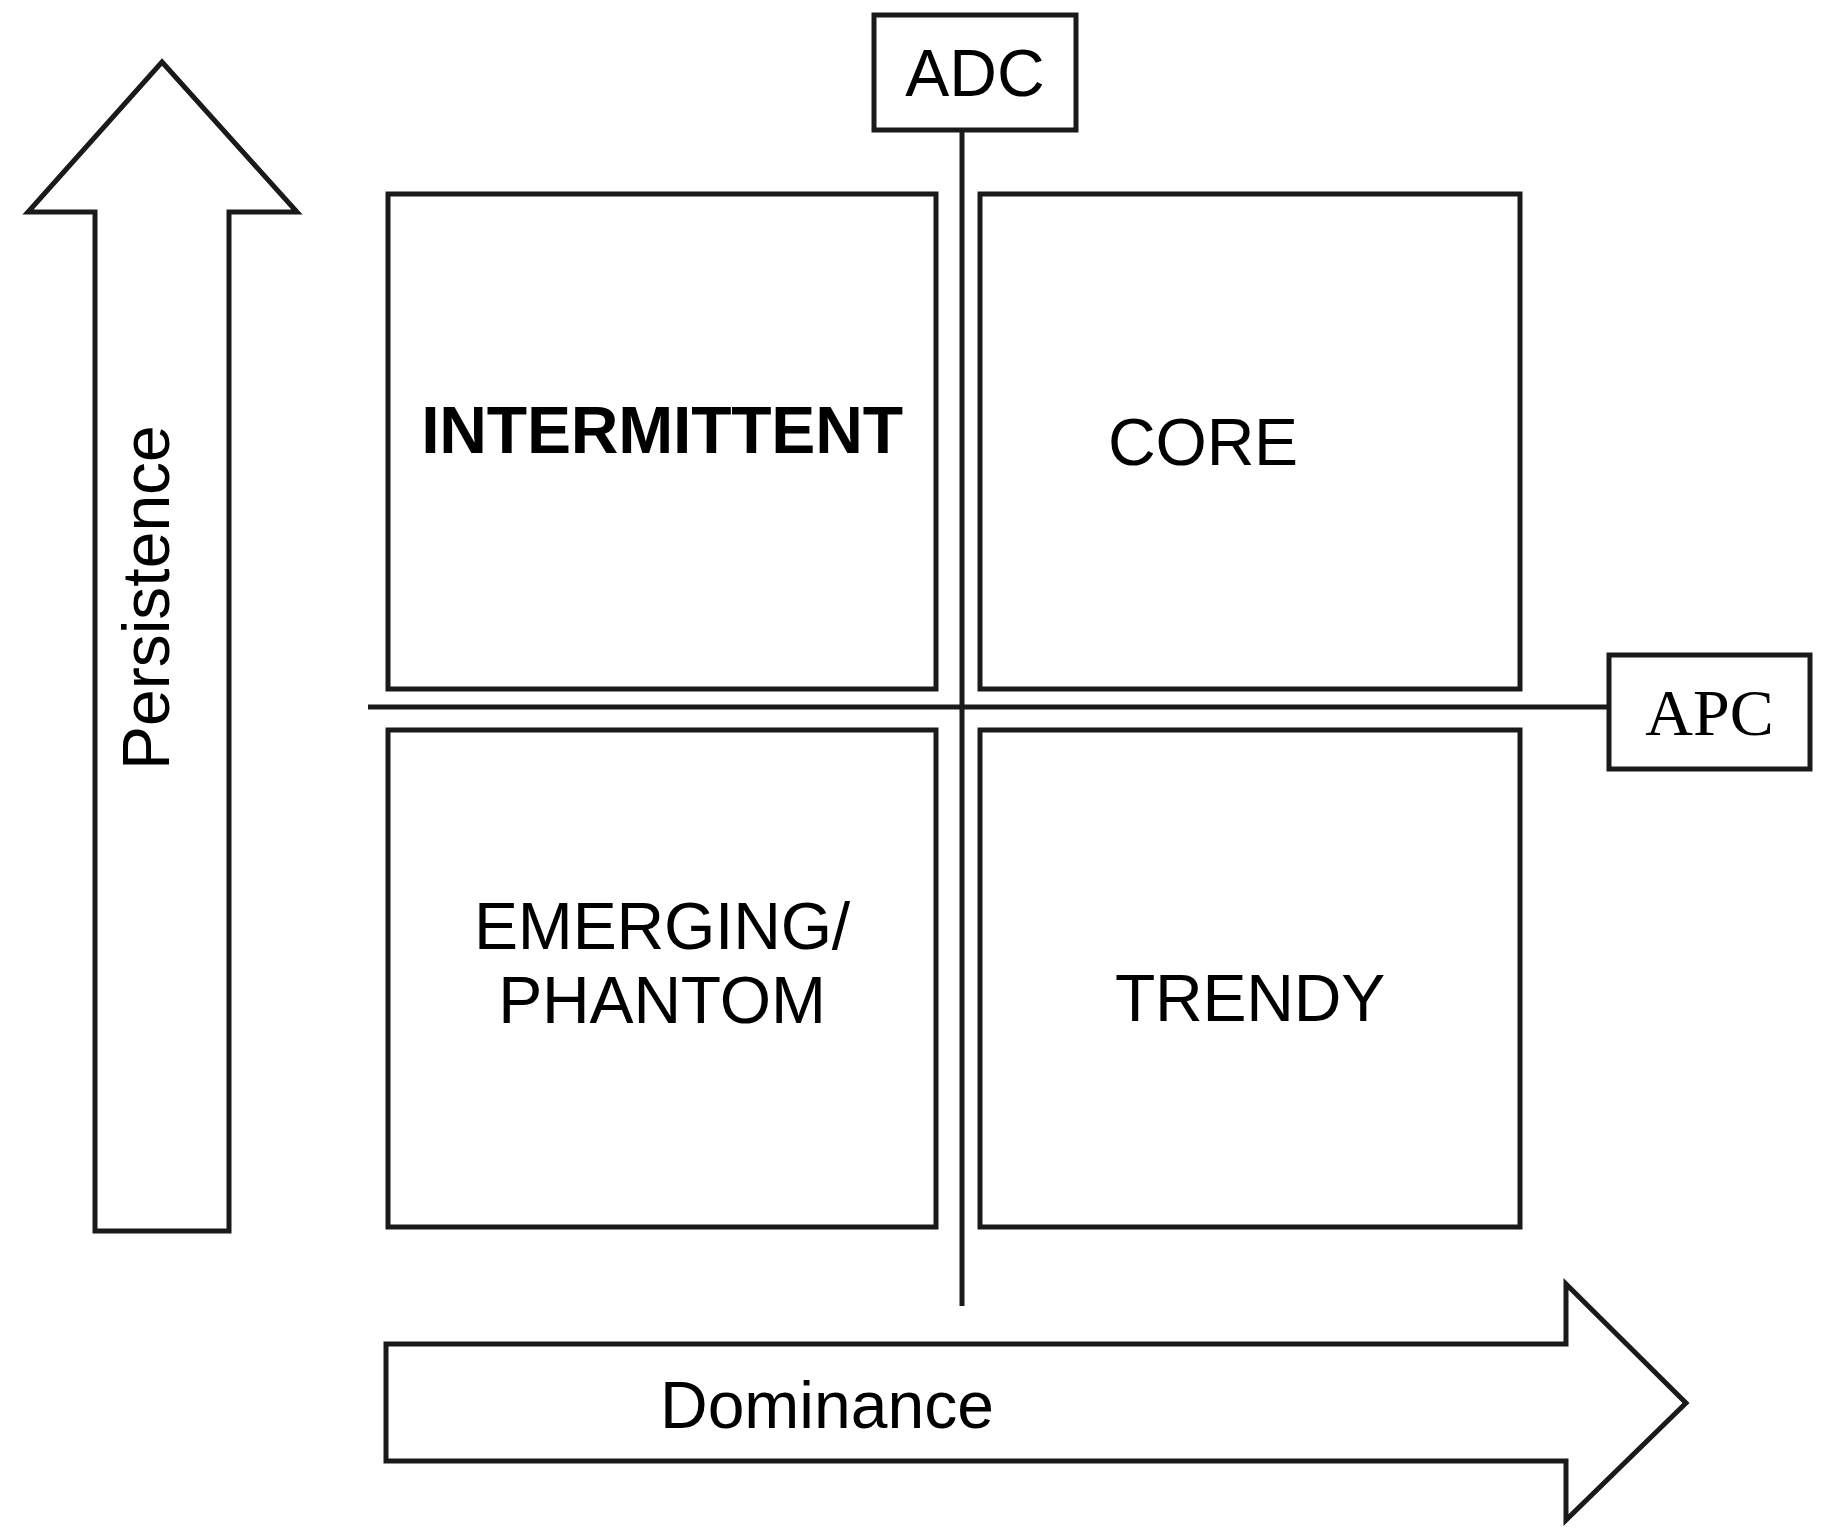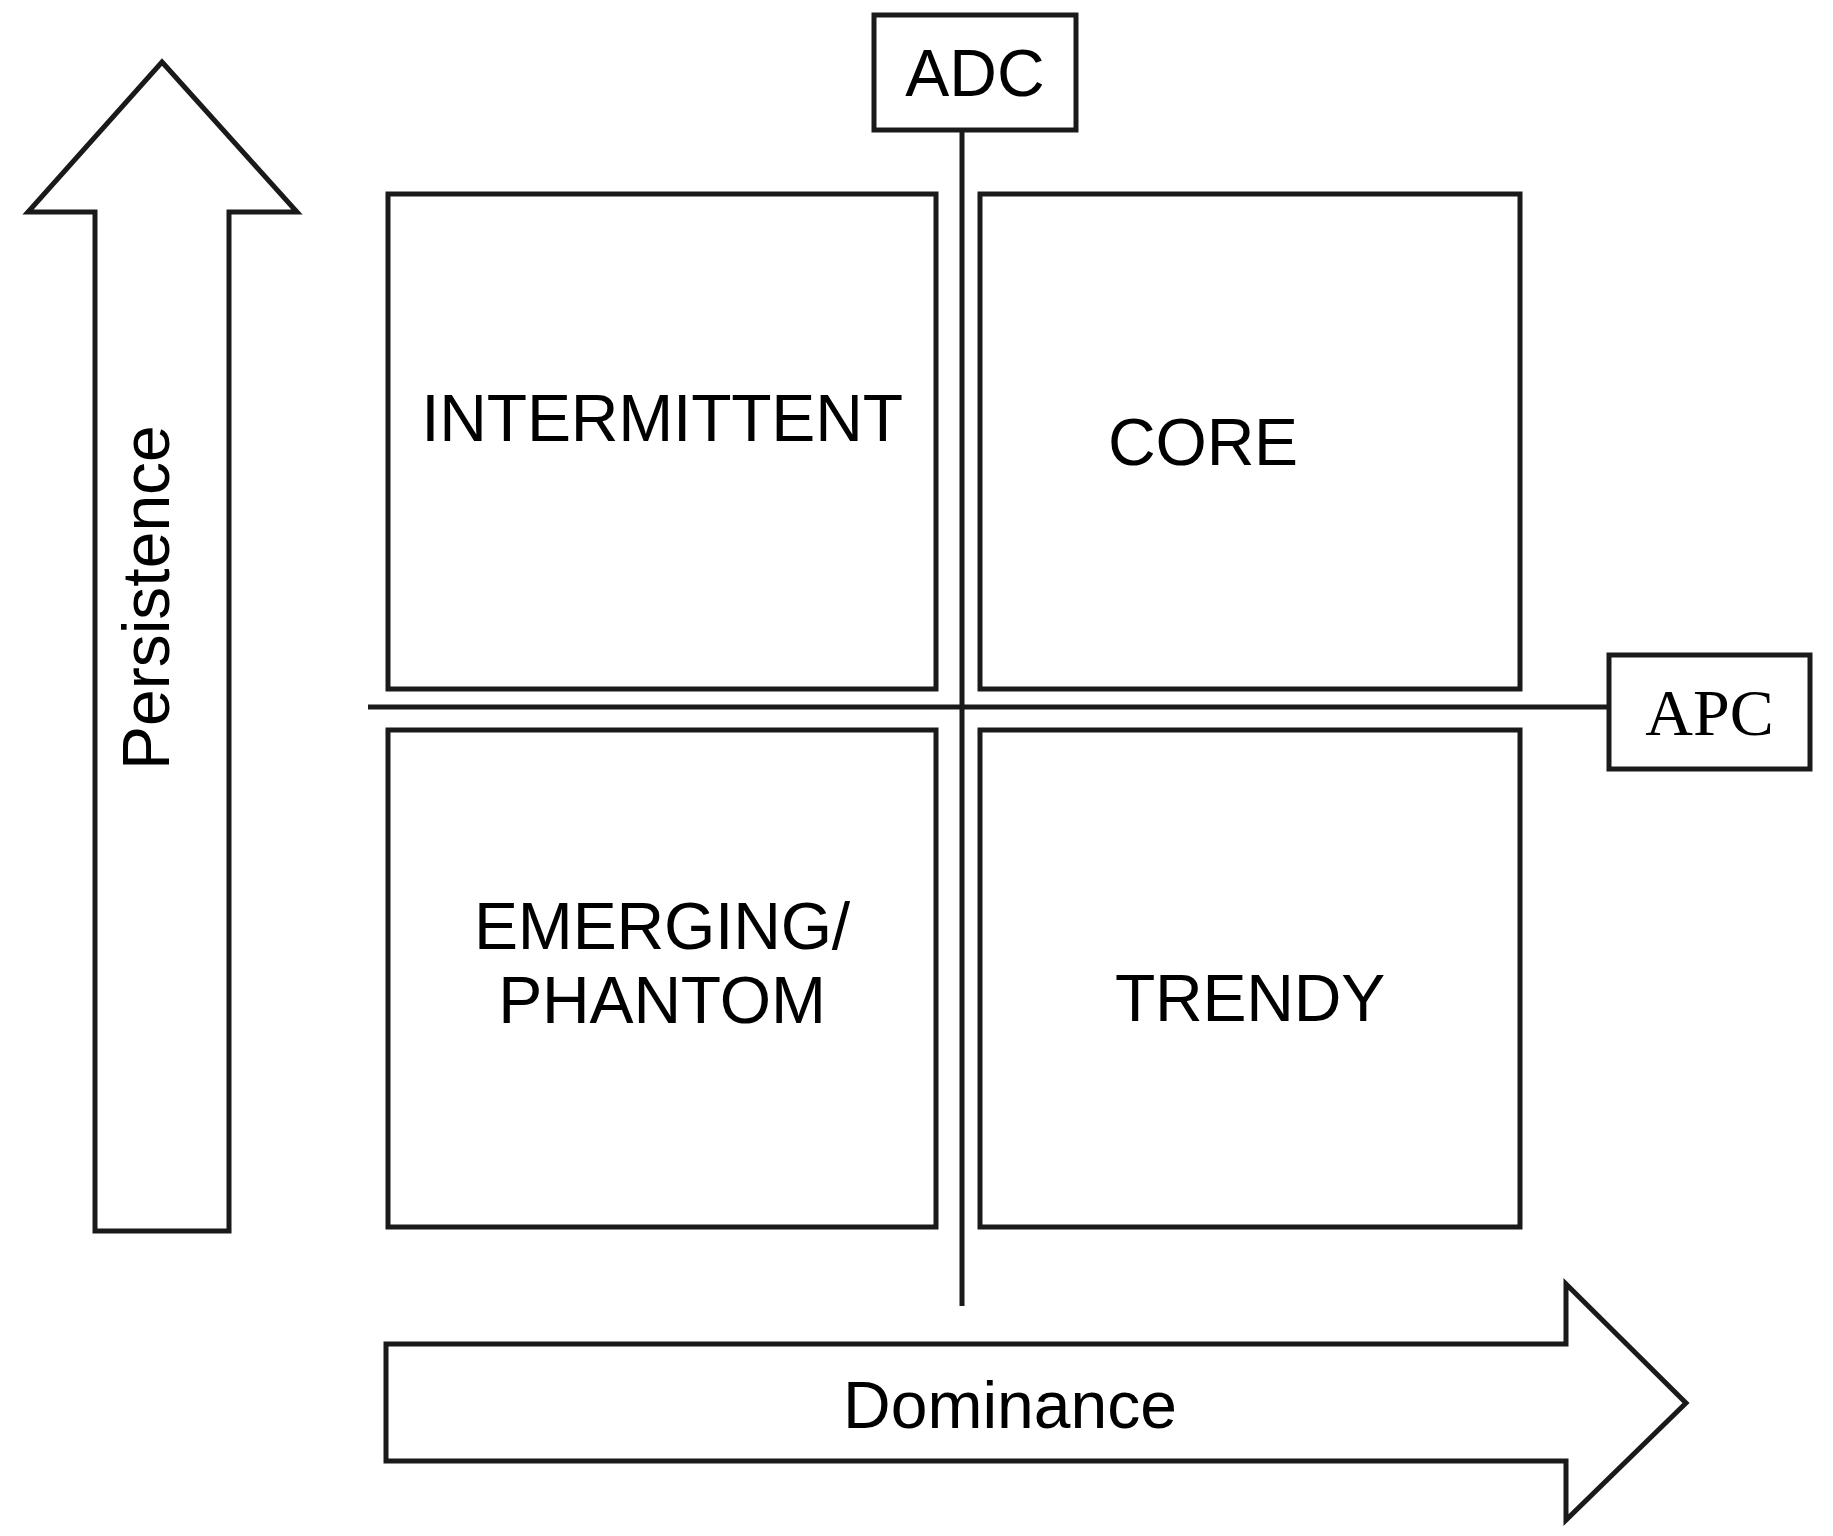--- a/index.html
+++ b/index.html
@@ -37,21 +37,20 @@
     position: absolute;
     text-align: center;
     color: #000000;
     font-family: "Liberation Sans", sans-serif;
     font-size: 66px;
     line-height: 1;
     font-weight: 400;
   }
   .axis-label-h {
     position: absolute;
-    text-align: center;
     color: #000000;
     font-family: "Liberation Sans", sans-serif;
     font-size: 66px;
     line-height: 1;
     font-weight: 400;
   }
   .axis-label-v {
     position: absolute;
     color: #000000;
     font-family: "Liberation Sans", sans-serif;
@@ -81,21 +80,21 @@
     <rect x="388" y="194" width="548" height="495" fill="#ffffff" stroke="#1a1a1a" stroke-width="5"></rect>
     <rect x="980" y="194" width="540" height="495" fill="#ffffff" stroke="#1a1a1a" stroke-width="5"></rect>
     <rect x="388" y="730" width="548" height="497" fill="#ffffff" stroke="#1a1a1a" stroke-width="5"></rect>
     <rect x="980" y="730" width="540" height="497" fill="#ffffff" stroke="#1a1a1a" stroke-width="5"></rect>
 
     <rect x="874" y="15" width="202" height="115" fill="#ffffff" stroke="#1a1a1a" stroke-width="5"></rect>
 
     <rect x="1609" y="655" width="201" height="114" fill="#ffffff" stroke="#1a1a1a" stroke-width="5"></rect>
   </svg>
 
-  <div class="quad-label" style="left:388px; top:382px; width:548px;">INTERMITTENT</div>
+  <div class="quad-label" style="left:388px; top:394px; width:548px;font-weight:bold;">INTERMITTENT</div>
 
   <div class="quad-label" style="left:933px; top:406px; width:540px;">CORE</div>
 
   <div class="quad-label" style="left:980px; top:962px; width:540px;">TRENDY</div>
 
   <div class="quad-label" style="left:388px; top:890px; width:548px;">EMERGING/
 PHANTOM</div>
 
   <div class="tag-label" style="left:874px; top:40px; width:202px;">ADC</div>
 

